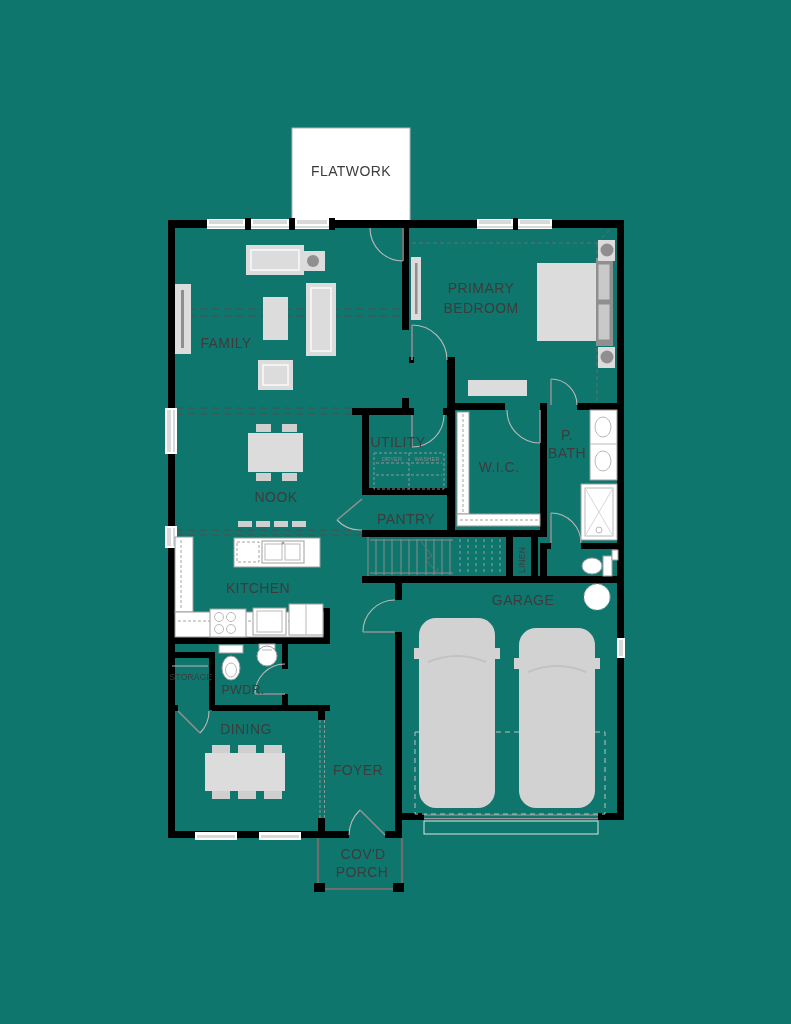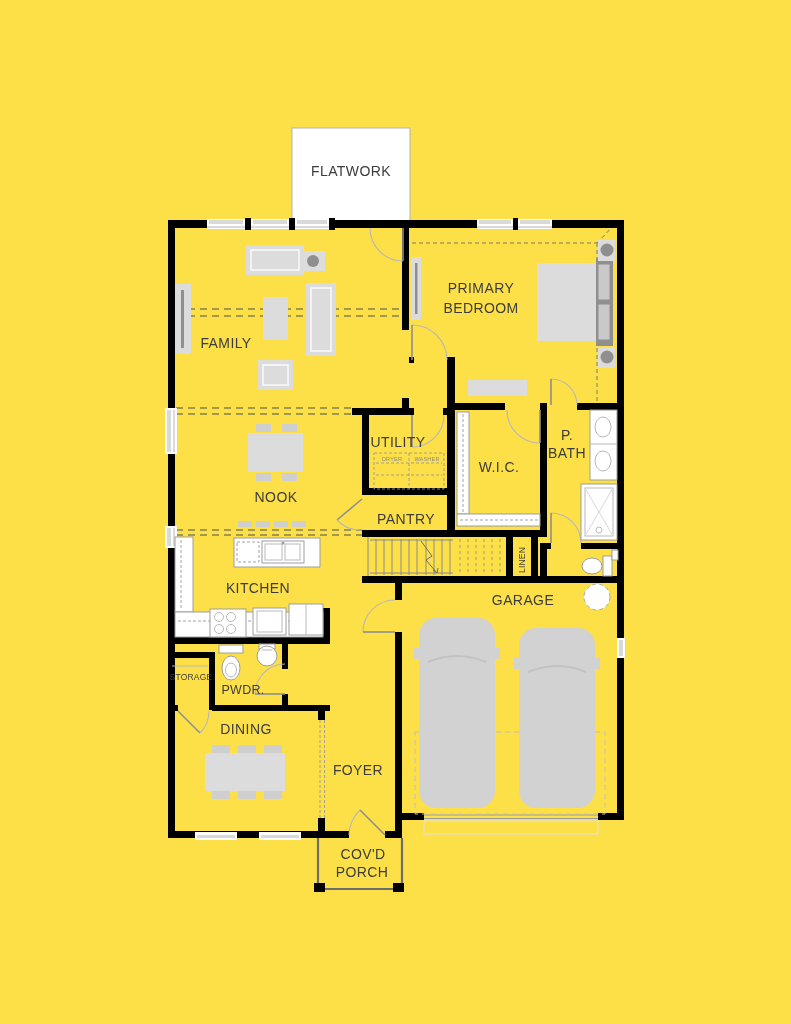--- a/index.html
+++ b/index.html
@@ -1,16 +1,16 @@
 <!DOCTYPE html>
 <html><head>
 <meta charset="utf-8">
 <style>
   html,body{margin:0;padding:0;background:#ffffff;}
-  .stage{position:relative;width:791px;height:1024px;background:#fde047;overflow:hidden;}
+  .stage{position:relative;width:791px;height:1024px;background:#0f766e;overflow:hidden;}
   svg{display:block;}
   .wall{fill:#000000;}
   .post{fill:#000000;}
   .furn{fill:#dcdcdc;}
   .furn2{fill:#cfcfcf;}
   .dark{fill:#8f8f8f;}
   .inner{fill:none;stroke:#fafafa;stroke-width:1.5;}
   .fix{fill:#ffffff;stroke:#9e9e9e;stroke-width:1;}
   .fixl{fill:none;stroke:#b9b9b9;stroke-width:1;}
   .ceil{fill:none;stroke:#4f4f4f;stroke-width:1;stroke-dasharray:7 5;}

